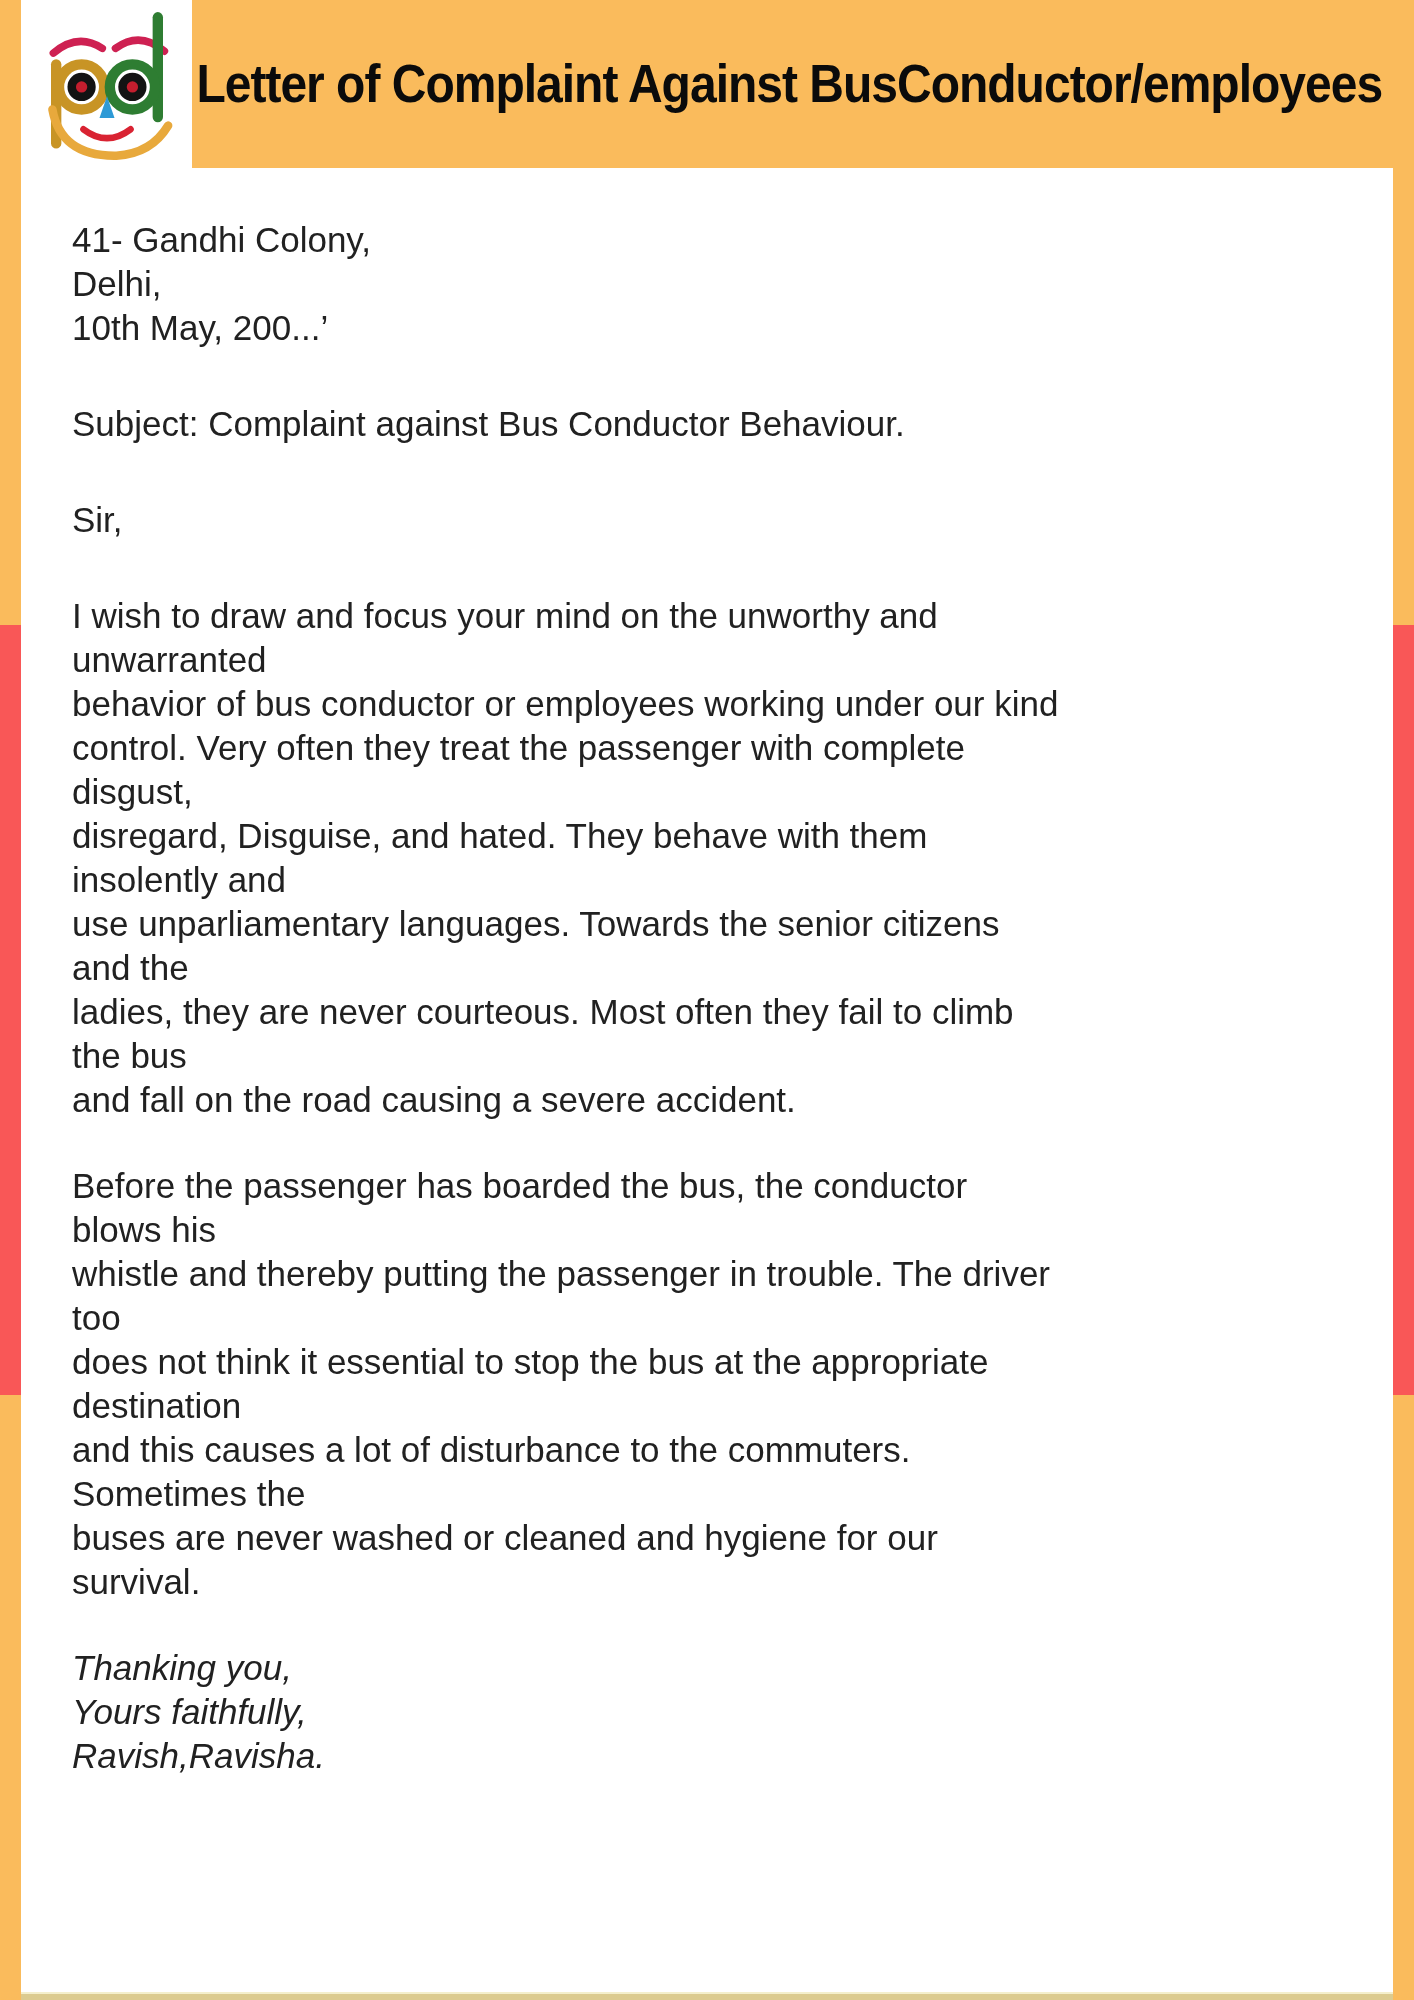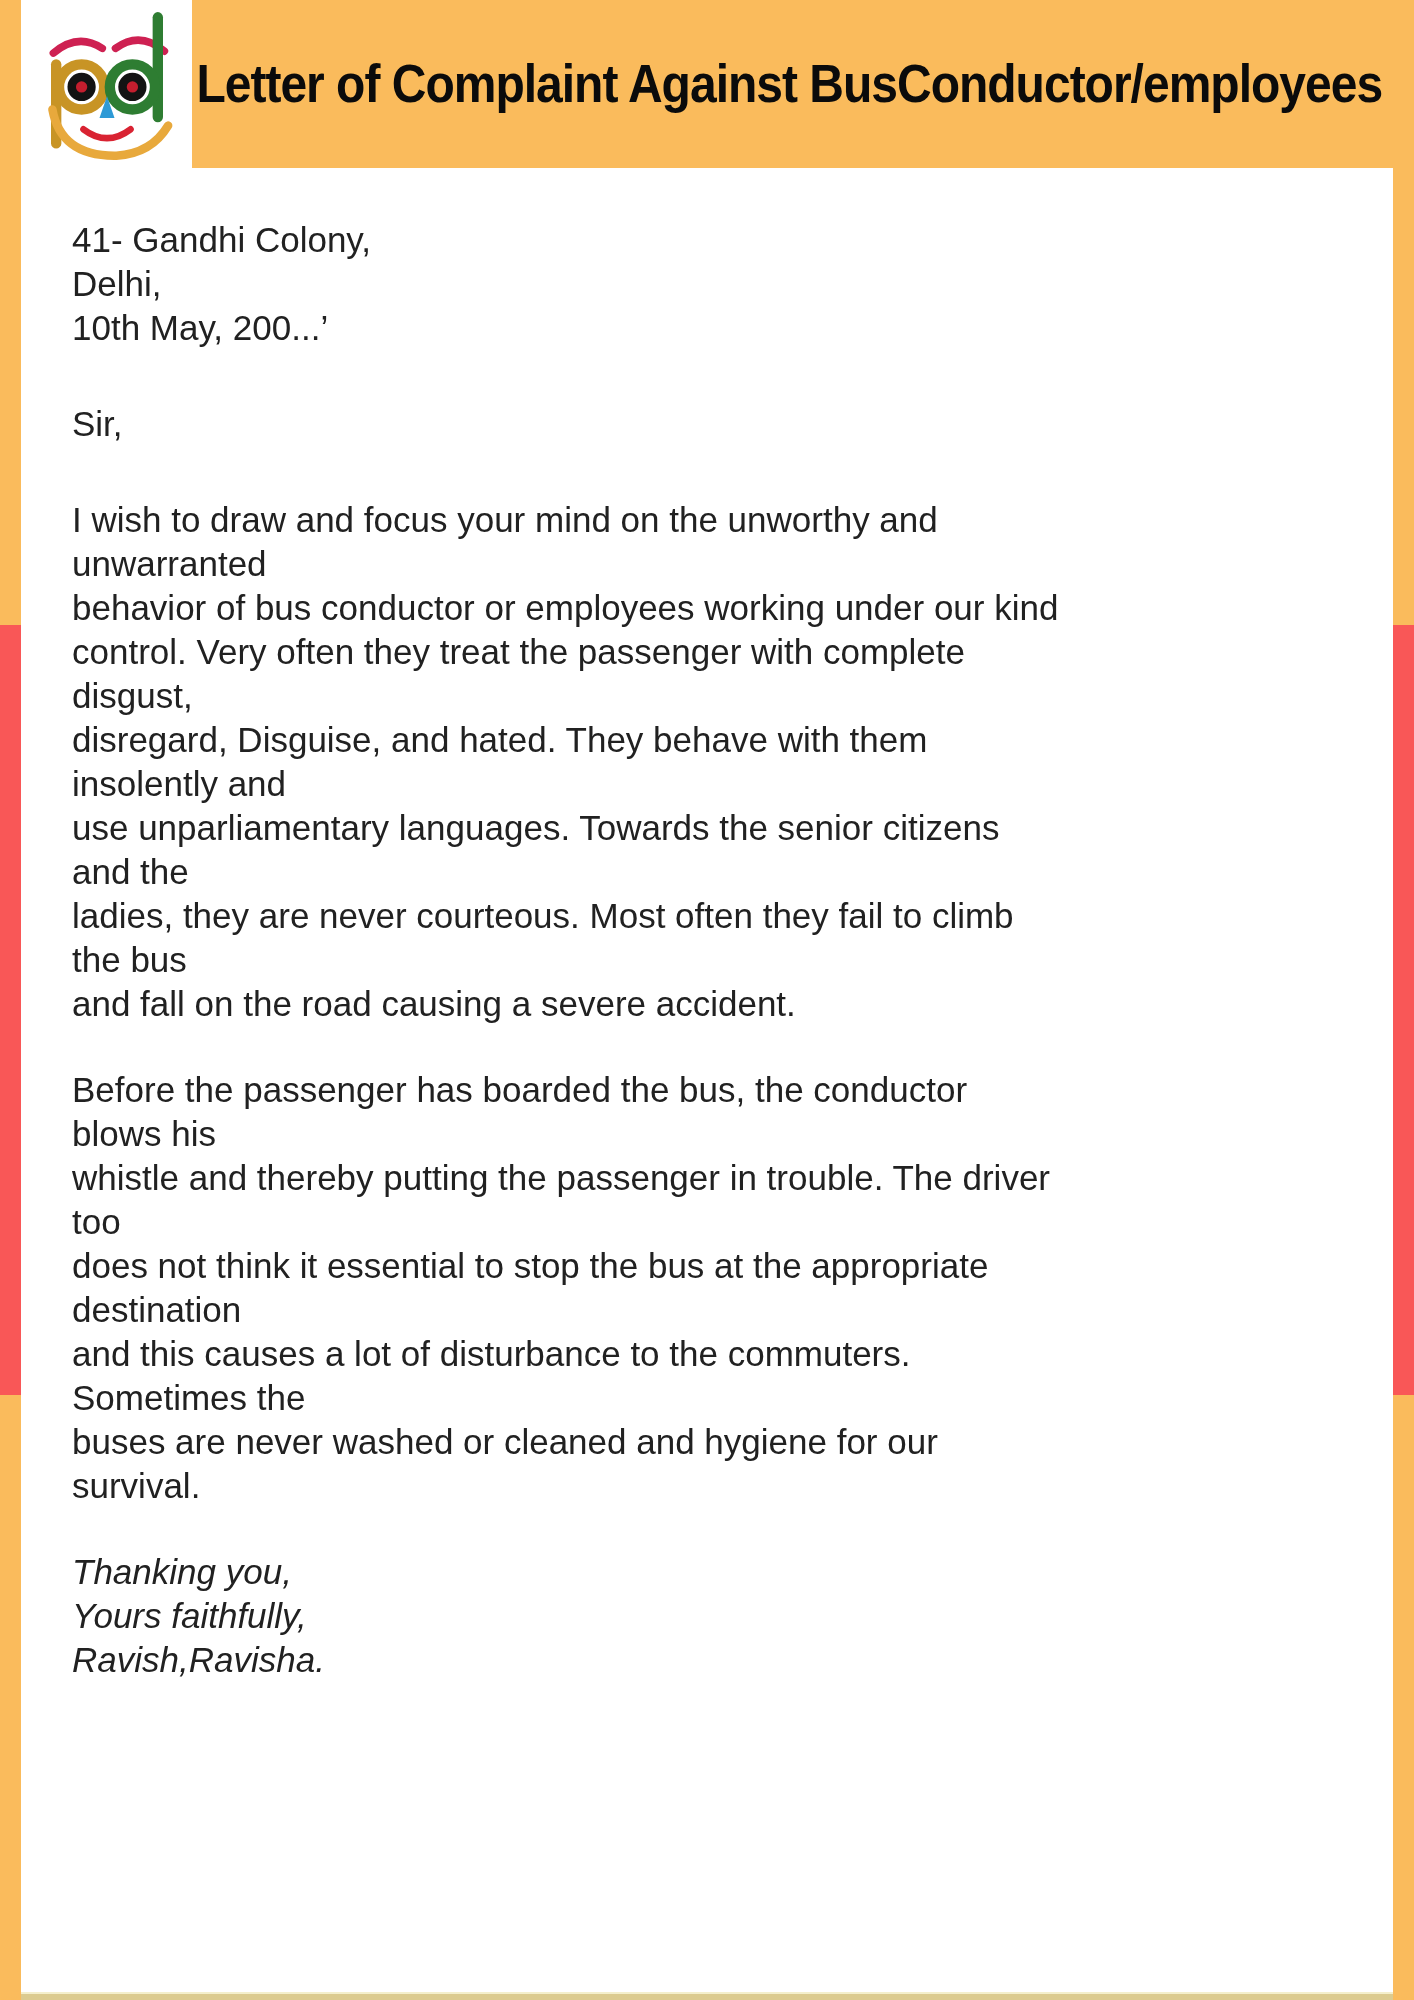--- a/index.html
+++ b/index.html
@@ -97,20 +97,21 @@
     <path d="M60 131 Q85 150 110 131" stroke="#D92332" stroke-width="7" fill="none" stroke-linecap="round"></path>
 
     <path d="M27 110 Q36 160 95 159 Q132 157 150 127" stroke="#E8A93C" stroke-width="9" fill="none" stroke-linecap="round"></path>
   </svg>
 </div>
 
 <main class="content">
   <div class="block address">41- Gandhi Colony,
 Delhi,
 10th May, 200...’</div>
+  <div class="block subject">Subject: Complaint against Bus Conductor Behaviour.</div>
   <div class="block salutation">Sir,</div>
   <div class="block para">I wish to draw and focus your mind on the unworthy and unwarranted
 behavior of bus conductor or employees working under our kind
 control. Very often they treat the passenger with complete disgust,
 disregard, Disguise, and hated. They behave with them insolently and
 use unparliamentary languages. Towards the senior citizens and the
 ladies, they are never courteous. Most often they fail to climb the bus
 and fall on the road causing a severe accident.</div>
   <div class="block para">Before the passenger has boarded the bus, the conductor blows his
 whistle and thereby putting the passenger in trouble. The driver too

